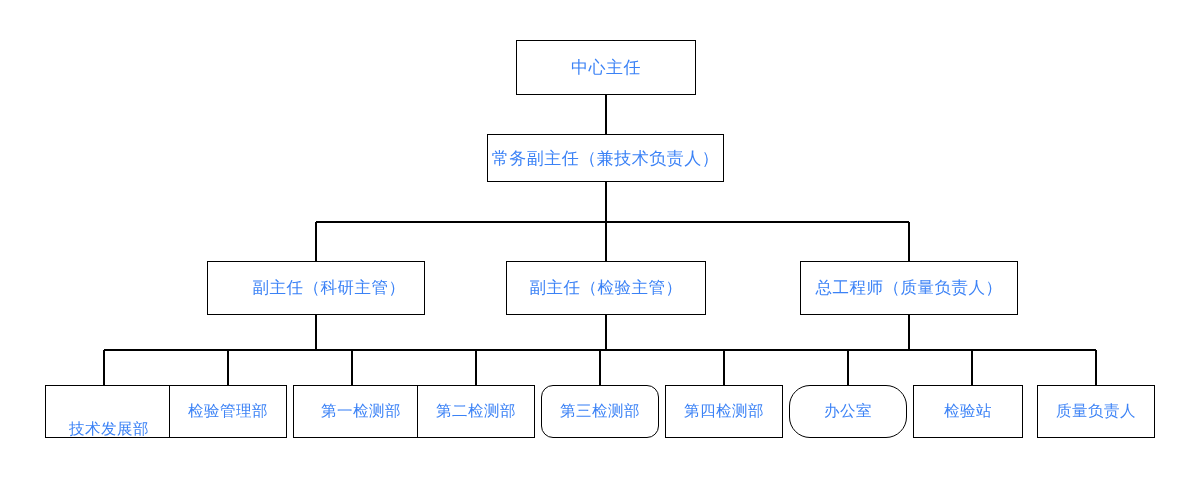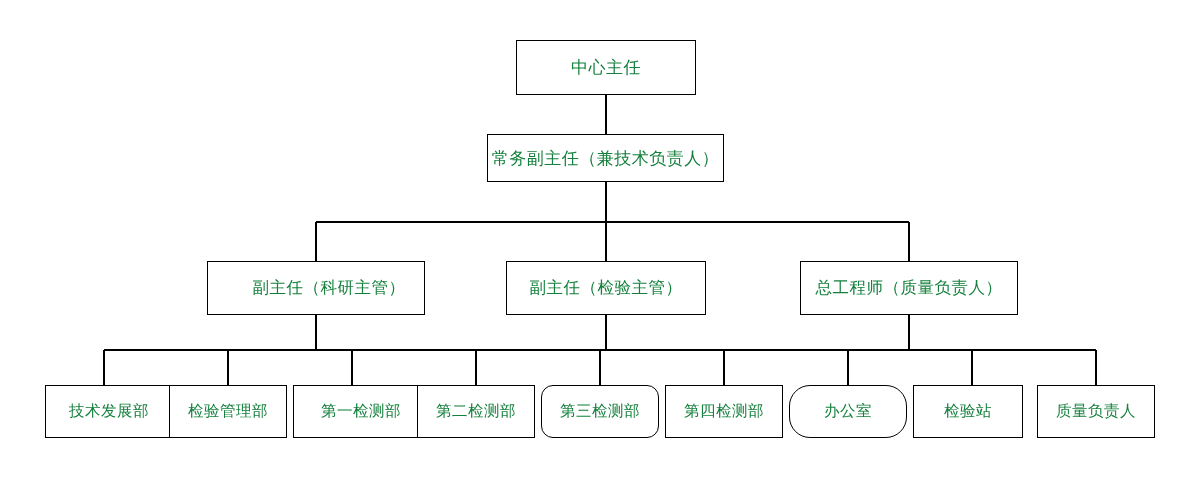--- a/index.html
+++ b/index.html
@@ -30,21 +30,21 @@
     position: absolute;
     box-sizing: border-box;
     border: 1px solid #000000;
     background: #ffffff;
     display: flex;
     align-items: center;
     justify-content: center;
     z-index: 2;
   }
   .node-label {
-    color: #15803d;
+    color: #3b82f6;
     font-size: 16px;
     line-height: 1;
     white-space: nowrap;
     letter-spacing: 0.5px;
   }
   .lvl1 .node-label { font-size: 17px; }
   .lvl2 .node-label { font-size: 17px; }
   .lvl3 .node-label { font-size: 16.5px; }
   .lvl4 .node-label { font-size: 15.5px; }
 </style>
@@ -95,21 +95,21 @@
   <div class="node-box lvl3" style="left:207px; top:261px; width:218px; height:54px;padding-left:26px;">
     <span class="node-label">副主任（科研主管）</span>
   </div>
   <div class="node-box lvl3" style="left:506px; top:261px; width:200px; height:54px;text-align:center;">
     <span class="node-label">副主任（检验主管）</span>
   </div>
   <div class="node-box lvl3" style="left:800px; top:261px; width:218px; height:54px;">
     <span class="node-label">总工程师（质量负责人）</span>
   </div>
 
-  <div class="node-box lvl4" style="left:45px; top:385px; width:128px; height:53px;">
+  <div class="node-box lvl4" style="left:45px; top:385px; width:128px; height:53px;align-items:flex-end;">
     <span class="node-label">技术发展部</span>
   </div>
   <div class="node-box lvl4" style="left:169px; top:385px; width:118px; height:53px;">
     <span class="node-label">检验管理部</span>
   </div>
   <div class="node-box lvl4" style="left:293px; top:385px; width:136px; height:53px;">
     <span class="node-label">第一检测部</span>
   </div>
   <div class="node-box lvl4" style="left:417px; top:385px; width:118px; height:53px;">
     <span class="node-label">第二检测部</span>

